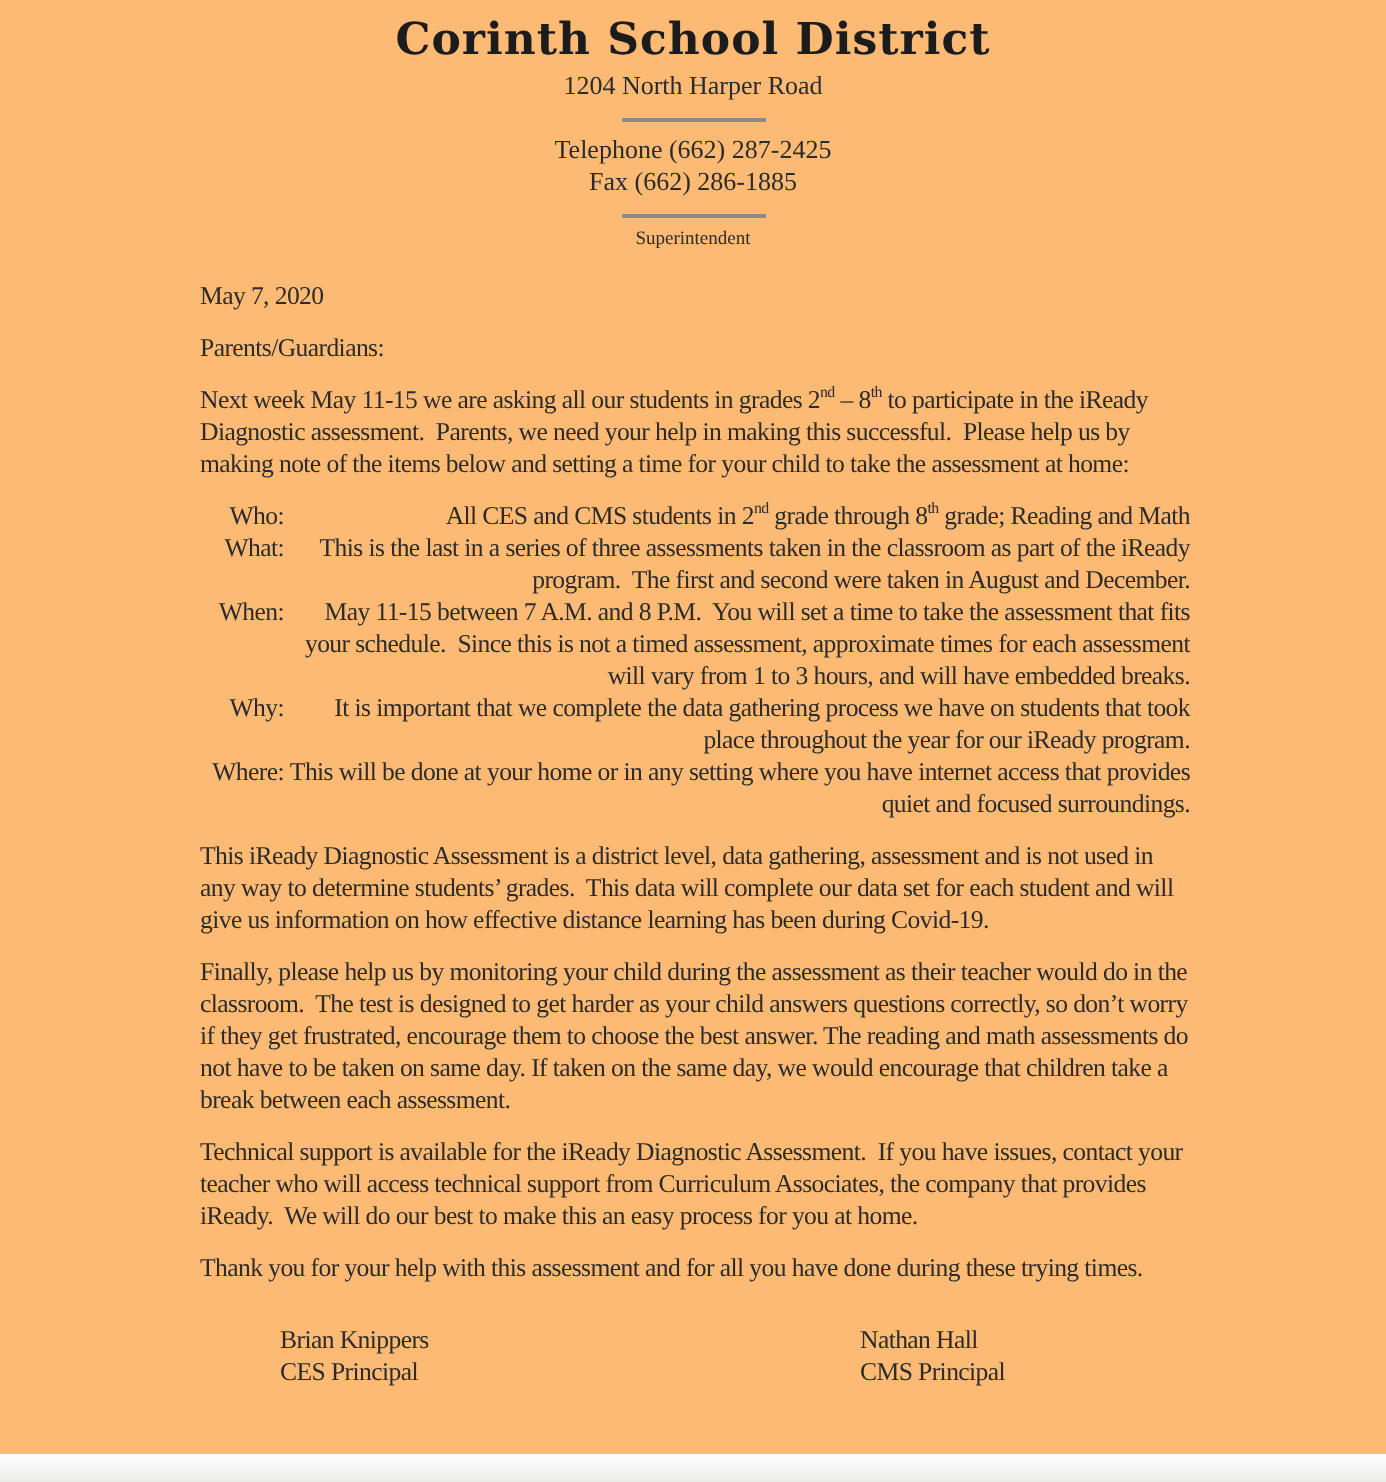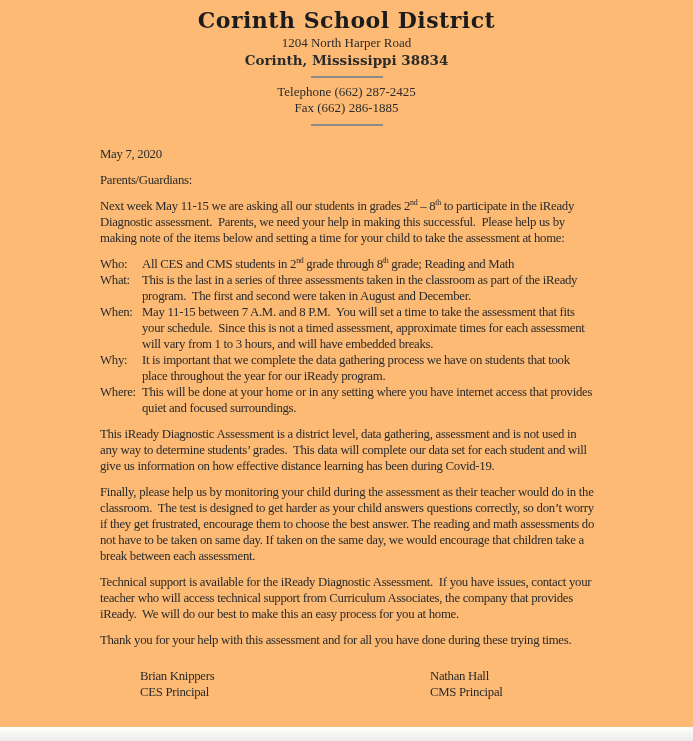--- a/index.html
+++ b/index.html
@@ -41,21 +41,21 @@
   .body-content {
     padding: 14px 98px 0 100px;
     font-size: 12.8px;
     line-height: 16px;
     letter-spacing: -0.3px;
   }
   .para { margin: 0 0 10px 0; white-space: pre-wrap; }
   .date-line { margin-bottom: 10px; }
   .salutation { margin-bottom: 10px; }
   sup { font-size: 0.62em; vertical-align: super; line-height: 0; }
-  .items { margin: 0 0 10px 0; }
+  .items { margin: 0 0 10px 0; text-align: right; }
   .item { display: flex; }
   .item-label { width: 42px; flex-shrink: 0; }
   .item-text { flex: 1; white-space: pre-wrap; }
   .signatures { display: flex; padding-left: 40px; margin-top: 20px; }
   .sig-col-left { width: 290px; }
   .sig-line { line-height: 16px; }
   .bottom-edge {
     position: absolute;
     left: 0; right: 0; bottom: 0;
     height: 14px;
@@ -63,25 +63,25 @@
   }
 </style>
 </head>
 <body>
 
 <div class="page">
 
   <header class="letterhead">
     <div class="district-name">Corinth School District</div>
     <div class="addr1">1204 North Harper Road</div>
-    <div class="addr2">Corinth, Mississippi 38834</div>
     <div class="lh-divider"></div>
     <div class="contact-line">Telephone (662) 287-2425</div>
     <div class="contact-line">Fax (662) 286-1885</div>
     <div class="lh-divider"></div>
+    <div class="supt-title">Superintendent</div>
   </header>
 
   <main class="body-content">
 
     <p class="para date-line">May 7, 2020</p>
 
     <p class="para salutation">Parents/Guardians:</p>
 
     <p class="para"><span>Next week May 11-15 we are asking all our students in grades 2</span><sup>nd</sup><span> – 8</span><sup>th</sup><span> to participate in the iReady Diagnostic assessment.  Parents, we need your help in making this successful.  Please help us by making note of the items below and setting a time for your child to take the assessment at home:</span></p>
 

